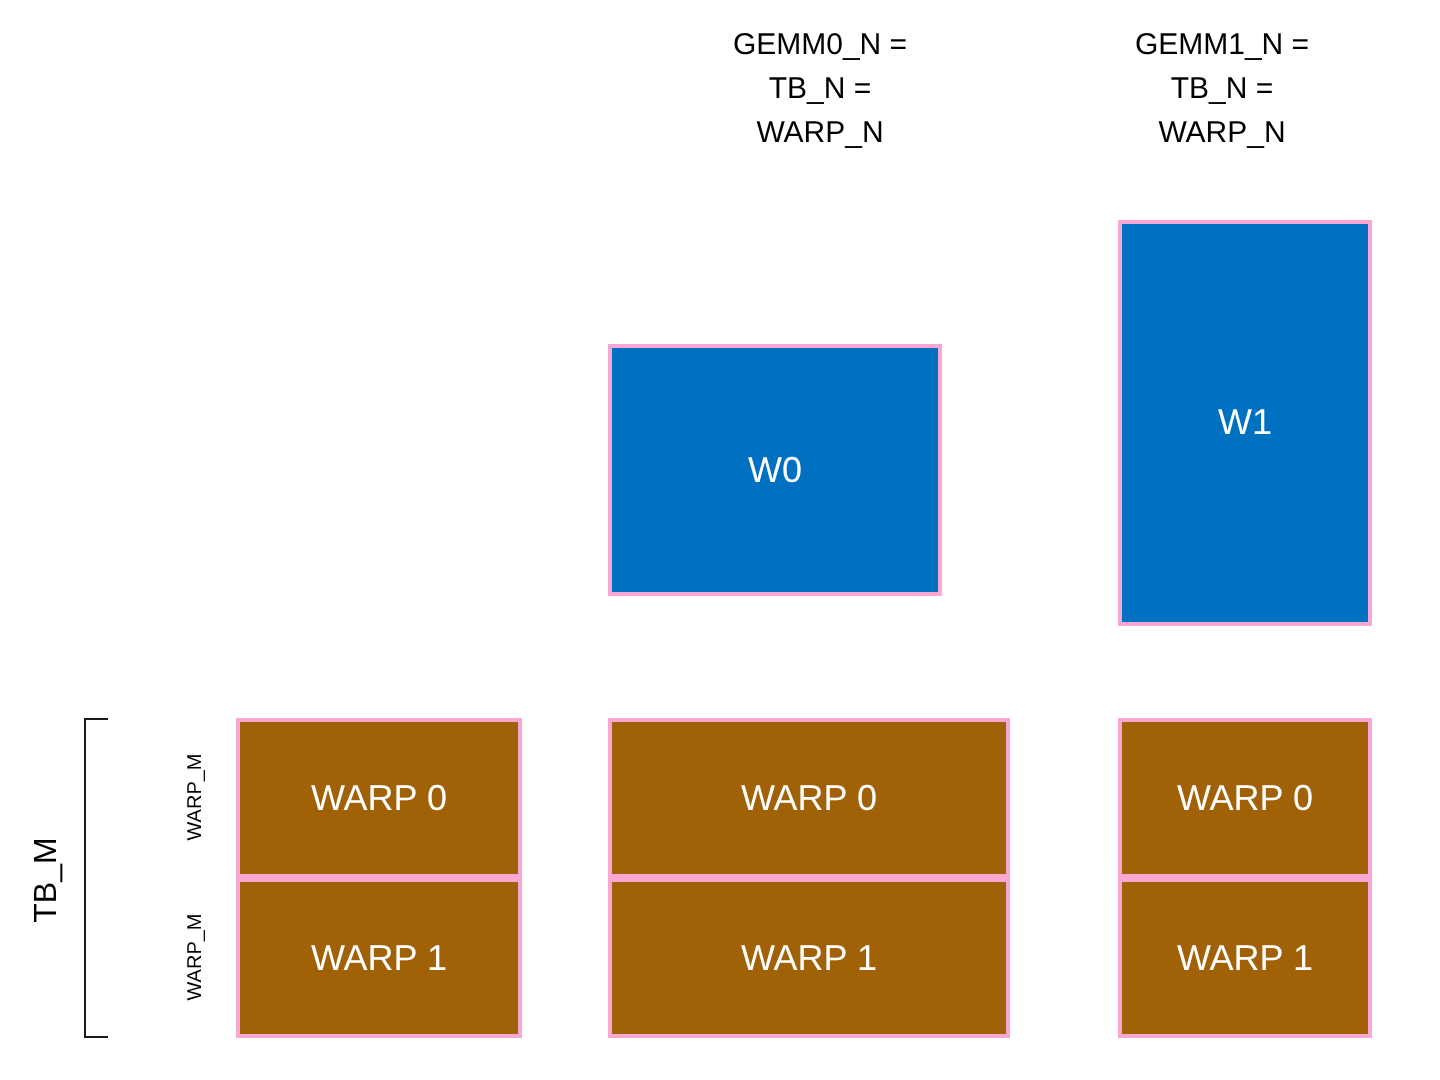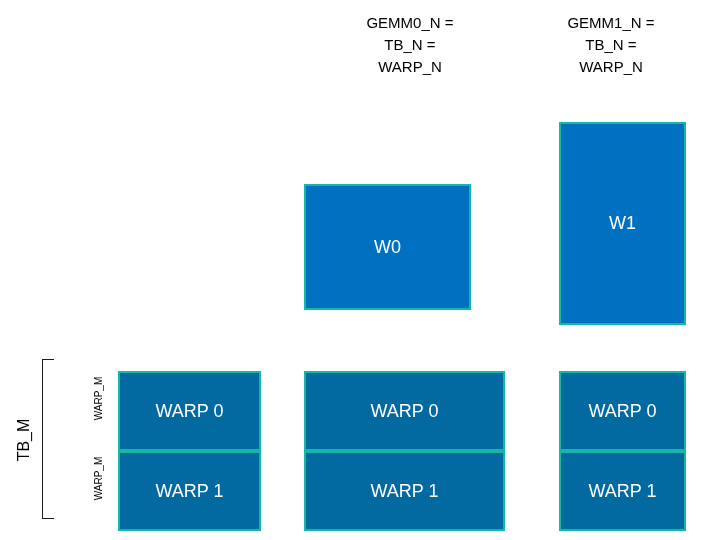--- a/index.html
+++ b/index.html
@@ -13,30 +13,29 @@
   .top-label{
     position:absolute;
     width:170px;
     text-align:center;
     font-size:15px;
     line-height:22px;
     color:#000000;
   }
   .box{
     position:absolute;
-    border:2px solid #14b8a6;
+    border:2px solid #f9a8d4;
     box-sizing:border-box;
     display:flex;
     align-items:center;
     justify-content:center;
     color:#ffffff;
-    margin-top:12px;
   }
   .box.blue{background:#0070C0;font-size:18px;}
-  .box.green{background:#0369a1;font-size:18px;}
+  .box.green{background:#a16207;font-size:18px;}
   .bracket{
     position:absolute;
     left:42px;top:359px;
     width:12px;height:160px;
     border-left:1.5px solid #1a1a1a;
     border-top:1.5px solid #1a1a1a;
     border-bottom:1.5px solid #1a1a1a;
     box-sizing:border-box;
   }
   .vlabel{

